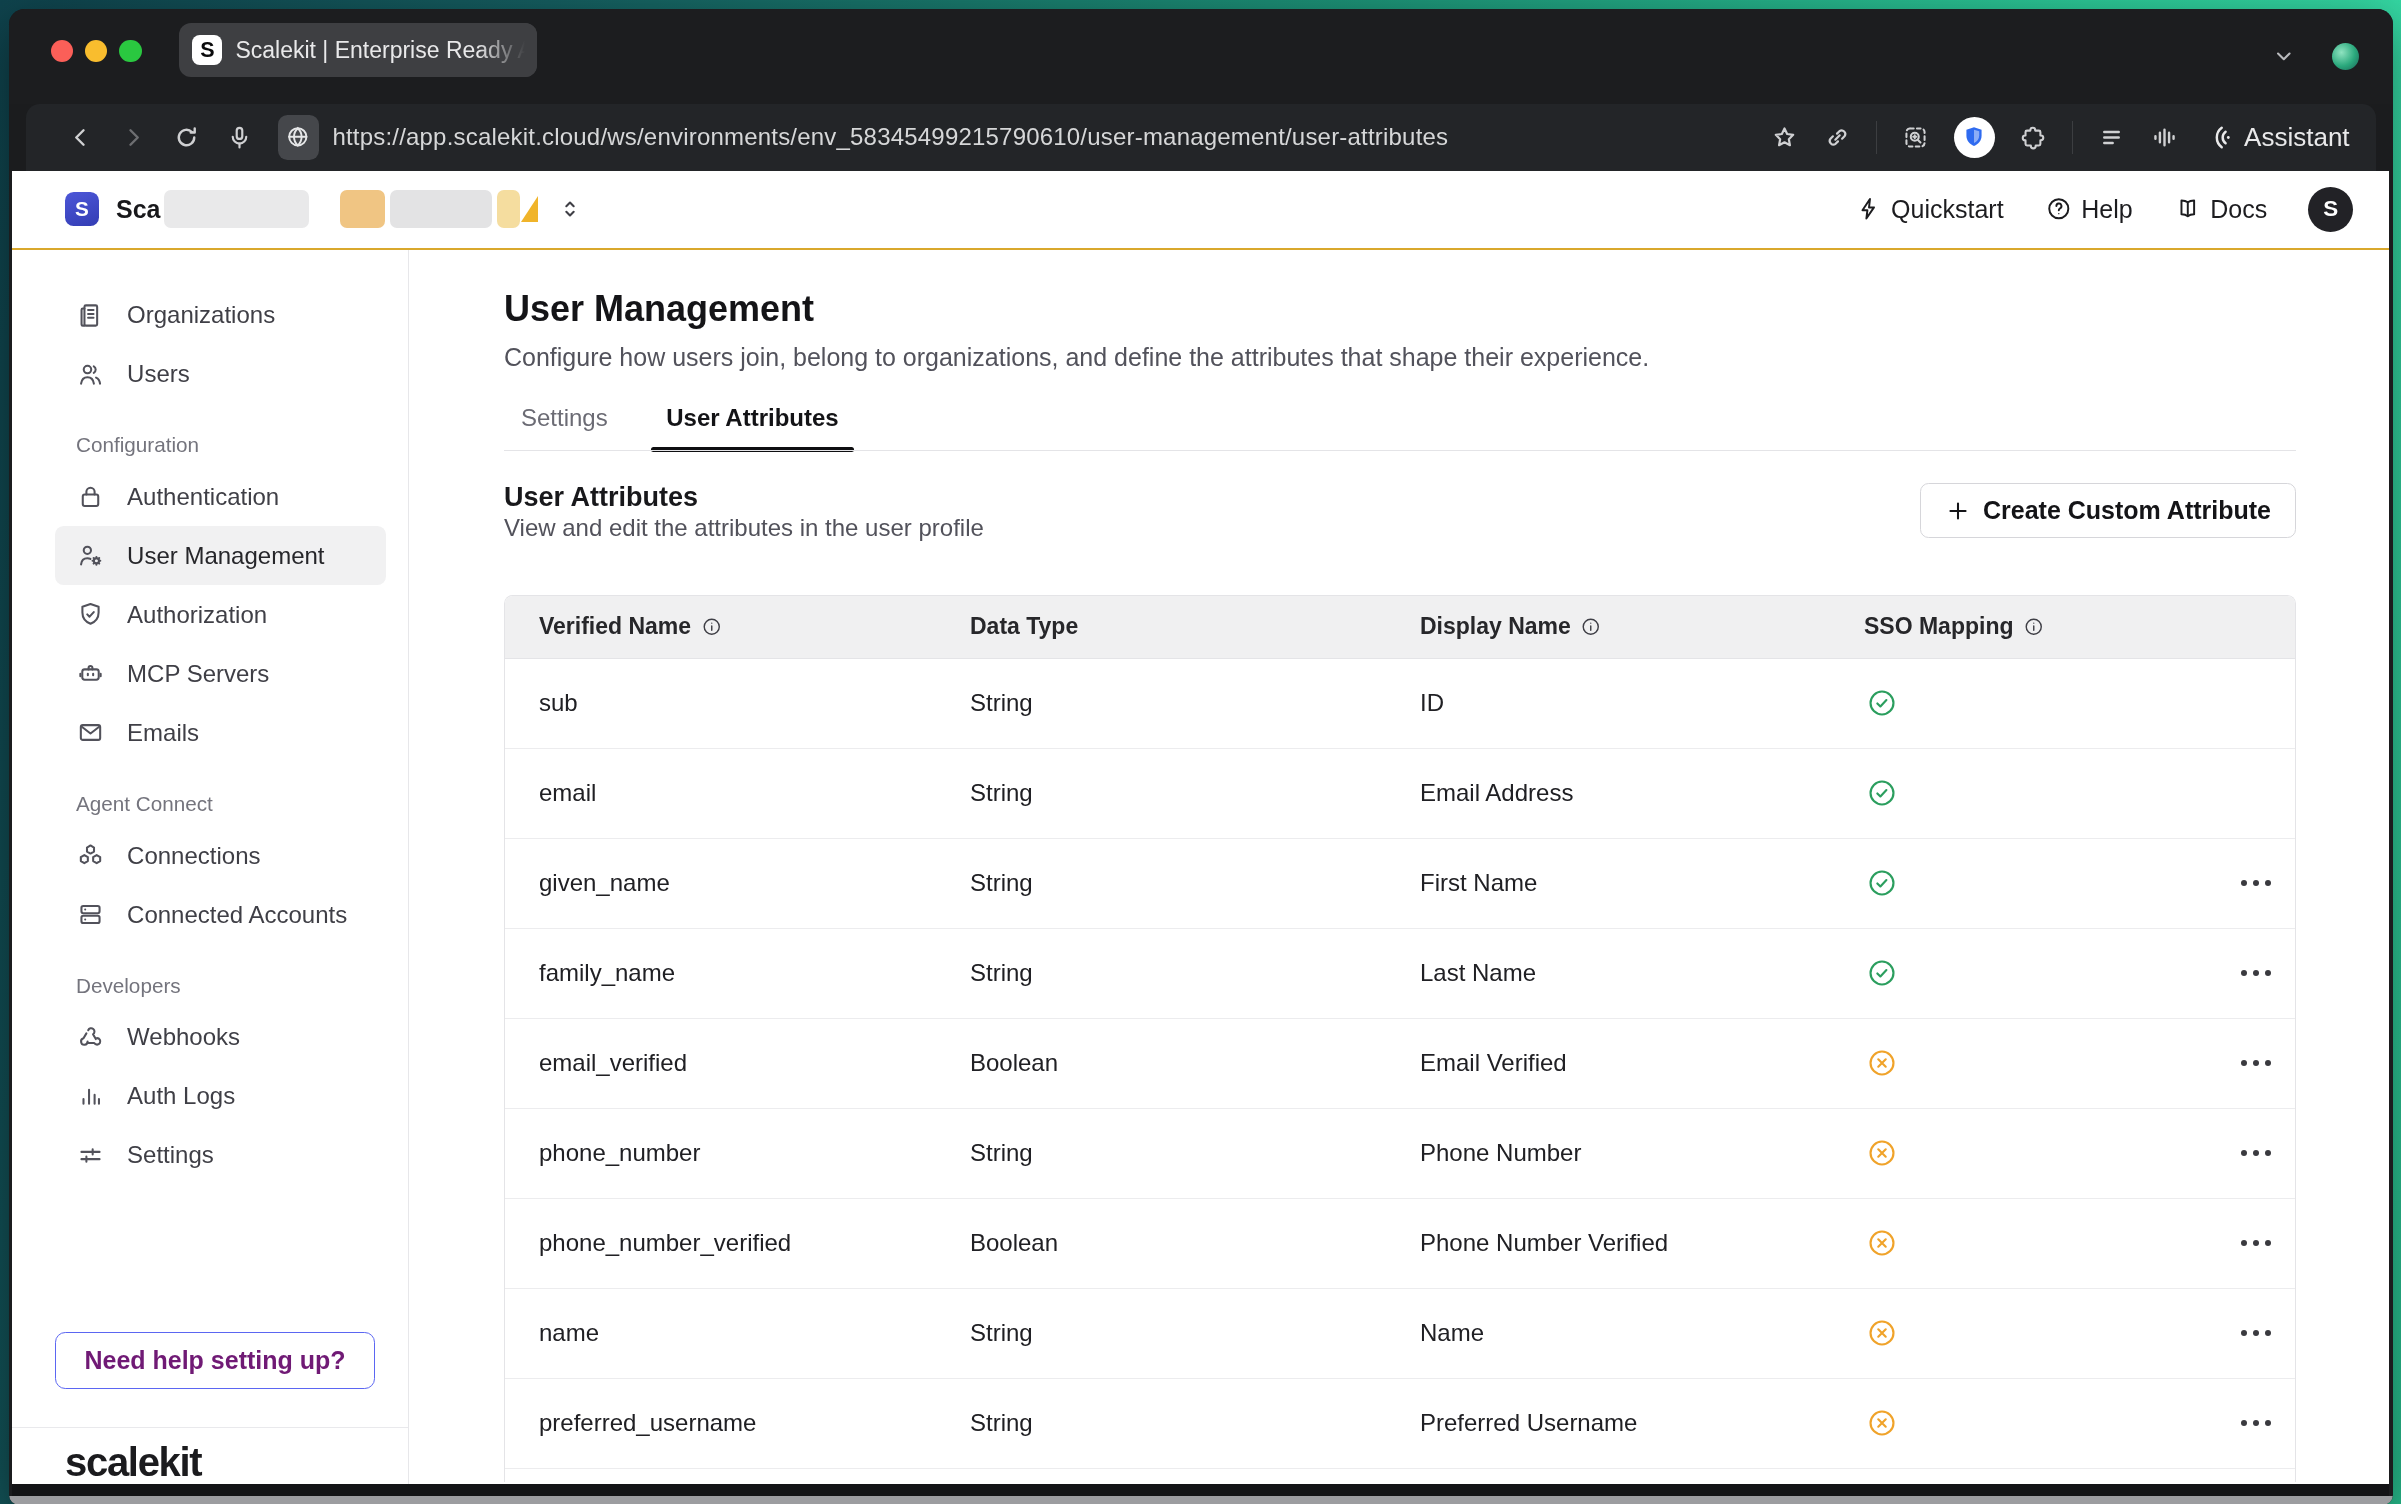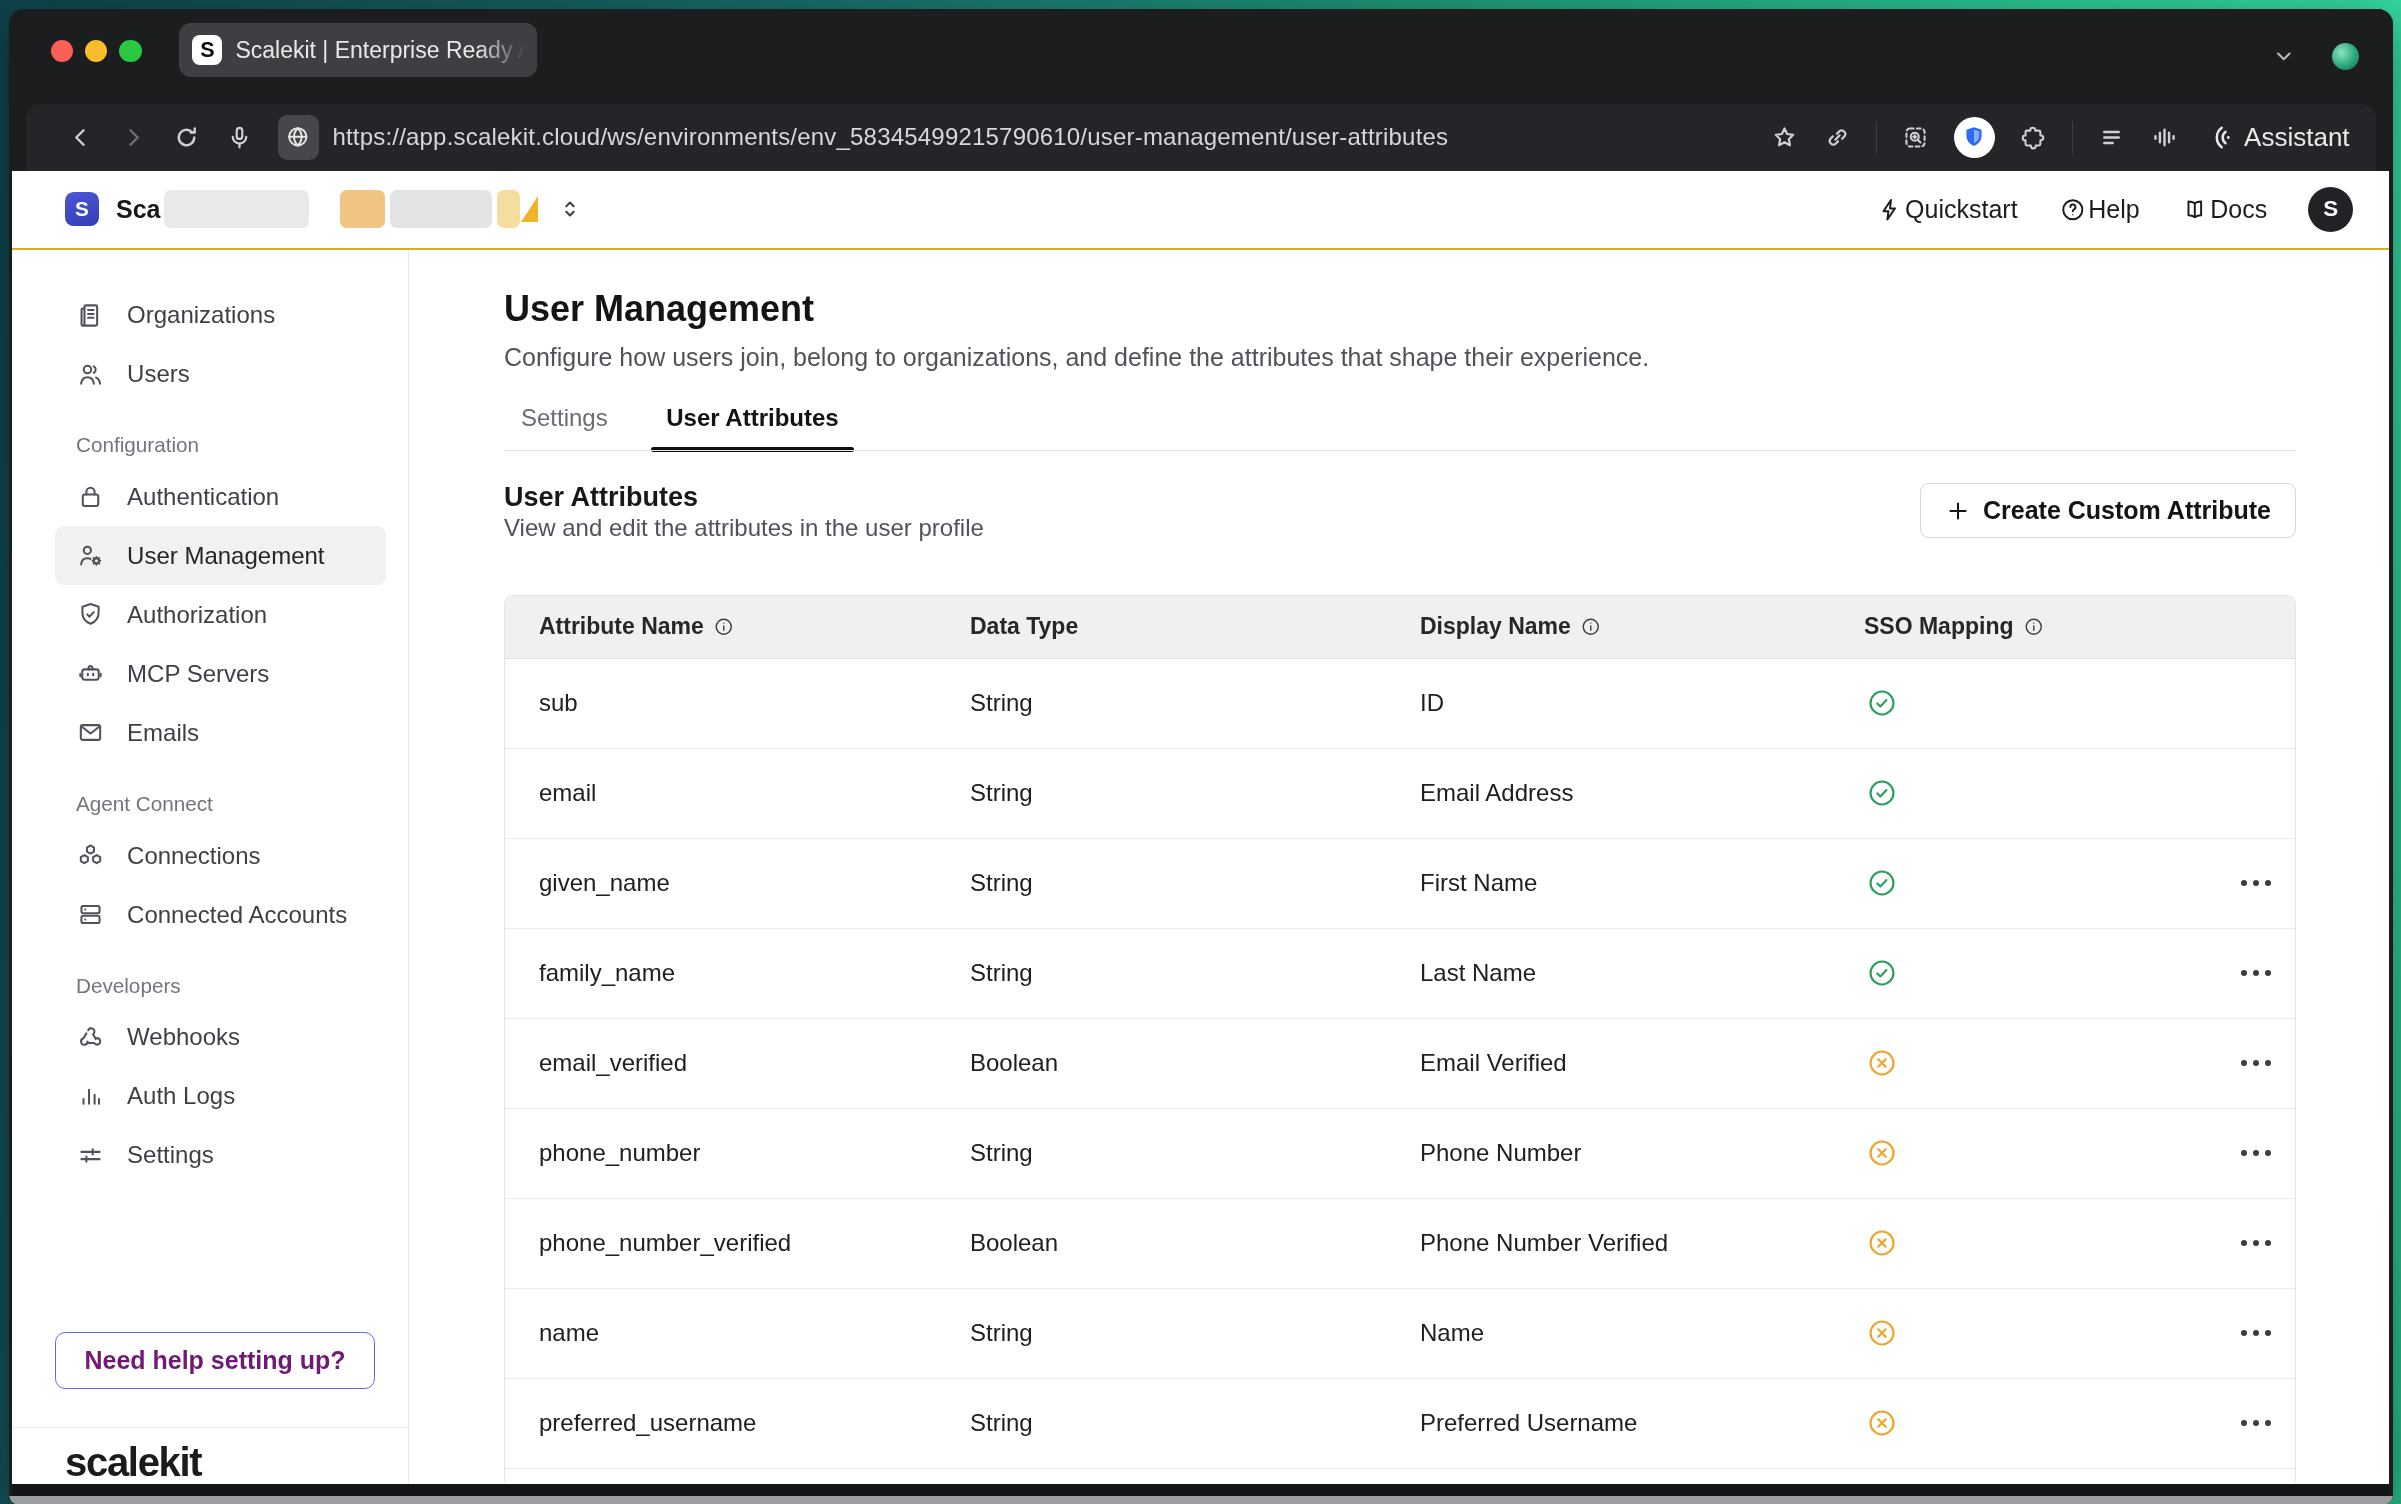--- a/index.html
+++ b/index.html
@@ -43,21 +43,21 @@
   .bar-gray{position:absolute;left:0;right:0;bottom:0;height:8.6px;background:#9c9da0;border-radius:0 0 10.3px 10.3px;}
   .app-header{position:absolute;left:0;right:0;top:0;height:77px;border-bottom:2.6px solid #d9a82c;
     display:flex;align-items:center;}
   .app-logo{width:34px;height:34px;border-radius:8.6px;margin-left:53px;flex:0 0 auto;
     background:linear-gradient(160deg,#4d57d8,#333db4);color:#fff;display:flex;align-items:center;
     justify-content:center;font-size:20.7px;font-weight:600;}
   .ws-prefix{margin-left:17px;font-size:25px;font-weight:600;color:#18181b;}
   .redact{height:38px;border-radius:6.9px;}
   .ws-chevron{margin-left:19px;color:#3f3f46;display:flex;}
   .hdr-right{position:absolute;right:36px;display:flex;align-items:center;gap:41px;color:#1c1c1f;font-size:25px;}
-  .hdr-link{display:flex;align-items:flex-end;gap:2px;}
+  .hdr-link{display:flex;align-items:center;gap:9px;}
   .avatar{width:45px;height:45px;border-radius:50%;background:#222226;color:#fff;display:flex;
     align-items:center;justify-content:center;font-size:22.4px;font-weight:600;}
   
   .sidebar{position:absolute;left:0;top:79px;bottom:0;width:396px;border-right:0.9px solid #e7e7ea;background:#fff;}
   .side-nav{position:absolute;top:36px;left:0;right:0;}
   .side-item{height:59px;display:flex;align-items:center;margin:0 22.4px 0 43px;border-radius:8.6px;
     padding-left:20.7px;color:#3f3f46;font-size:24px;cursor:default;}
   .side-item.active{background:#f1f1f2;font-weight:500;color:#26262a;}
   .s-ic{width:29px;height:29px;margin-right:22.4px;color:#52525b;display:flex;align-items:center;justify-content:center;flex:0 0 auto;}
   .side-label{height:38px;margin:22.4px 0 3.4px 64px;display:flex;align-items:center;
@@ -424,21 +424,21 @@
                     <path d="M12 5v14M5 12h14"></path>
                   </svg>
               </span>
               <span>Create Custom Attribute</span>
             </button>
           </div>
 
           <div class="table">
             <div class="t-grid t-head">
                 <div class="cell c1">
-                  <span>Attribute Name</span>
+                  <span>Verified Name</span>
                   <span class="info-ic">
                     <svg viewBox="0 0 24 24" width="21.5" height="21.5" fill="none" stroke="currentColor" stroke-width="1.6" stroke-linecap="round" stroke-linejoin="round">
                       <circle cx="12" cy="12" r="8.4"></circle>
                       <path d="M12 11.2v4.8"></path>
                       <circle cx="12" cy="8" r=".7" fill="currentColor" stroke="none"></circle>
                     </svg>
                   </span>
                 </div>
                 <div class="cell c2">
                   <span>Data Type</span>

